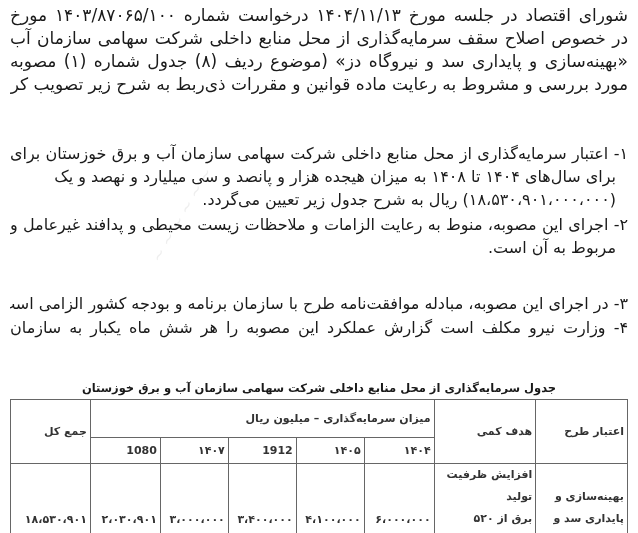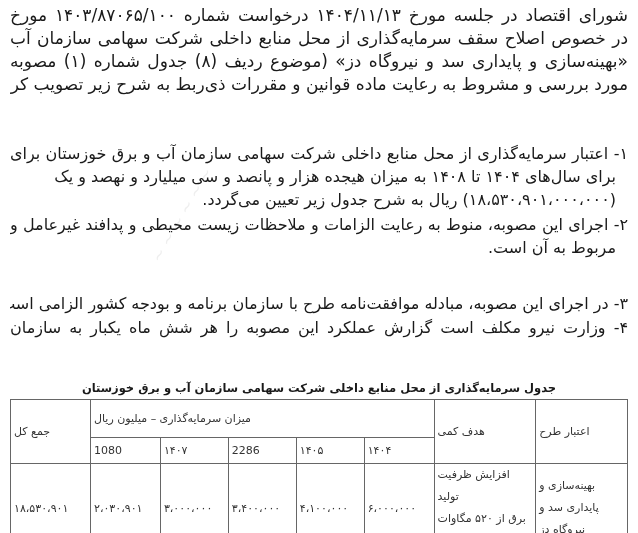--- a/index.html
+++ b/index.html
@@ -9,21 +9,21 @@
   .para { position:absolute; right:10px; left:10px; font-size:17px; line-height:23px;
           text-align:justify; text-align-last:right; }
   .line { display:block; white-space:nowrap; overflow:hidden; height:23px; }
   .just { text-align:justify; text-align-last:justify; white-space:normal; }
   .item { position:absolute; right:10px; left:10px; font-size:16px; line-height:23px; }
   .item .line.indent2 { padding-right:12px;text-align:right; }
   .table-title { position:absolute; top:381px; left:0; right:0; text-align:center;
                  font-size:11.5px; font-weight:bold; }
   table.inv { position:absolute; left:10px; top:399px; width:618px; height:134px;
               border-collapse:collapse; direction:rtl; font-size:11px; color:#333; }
-  table.inv td { border:1.3px solid #666; text-align:left; vertical-align:middle; padding:0 3px; }
+  table.inv td { border:1.3px solid #666; text-align:right; vertical-align:middle; padding:0 3px;font-weight:bold; }
   .watermark { position:absolute; left:225px; top:150px; width:140px; height:300px;
                color:rgba(160,160,160,0.18); font-size:16px; transform:rotate(-60deg);
                white-space:nowrap; pointer-events:none; }
 </style>
 </head>
 <body>
 
 <div class="doc">
 
   <div class="watermark">~ ~ ~ ~ ~ ~</div>
@@ -70,21 +70,21 @@
     <tbody>
         <tr style="height:38px;">
       <td rowspan="2">اعتبار طرح</td>
       <td rowspan="2">هدف کمی</td>
       <td colspan="5">میزان سرمایه‌گذاری – میلیون ریال</td>
       <td rowspan="2">جمع کل</td>
     </tr>
     <tr style="height:26px;">
       <td>۱۴۰۴</td>
       <td>۱۴۰۵</td>
-      <td>2286</td>
+      <td>1912</td>
       <td>۱۴۰۷</td>
       <td>1080</td>
     </tr>
     <tr>
       <td style="line-height:22px;">
         <div>بهینه‌سازی و</div>
         <div>پایداری سد و</div>
         <div>نیروگاه دز</div>
       </td>
       <td style="line-height:22px;">

